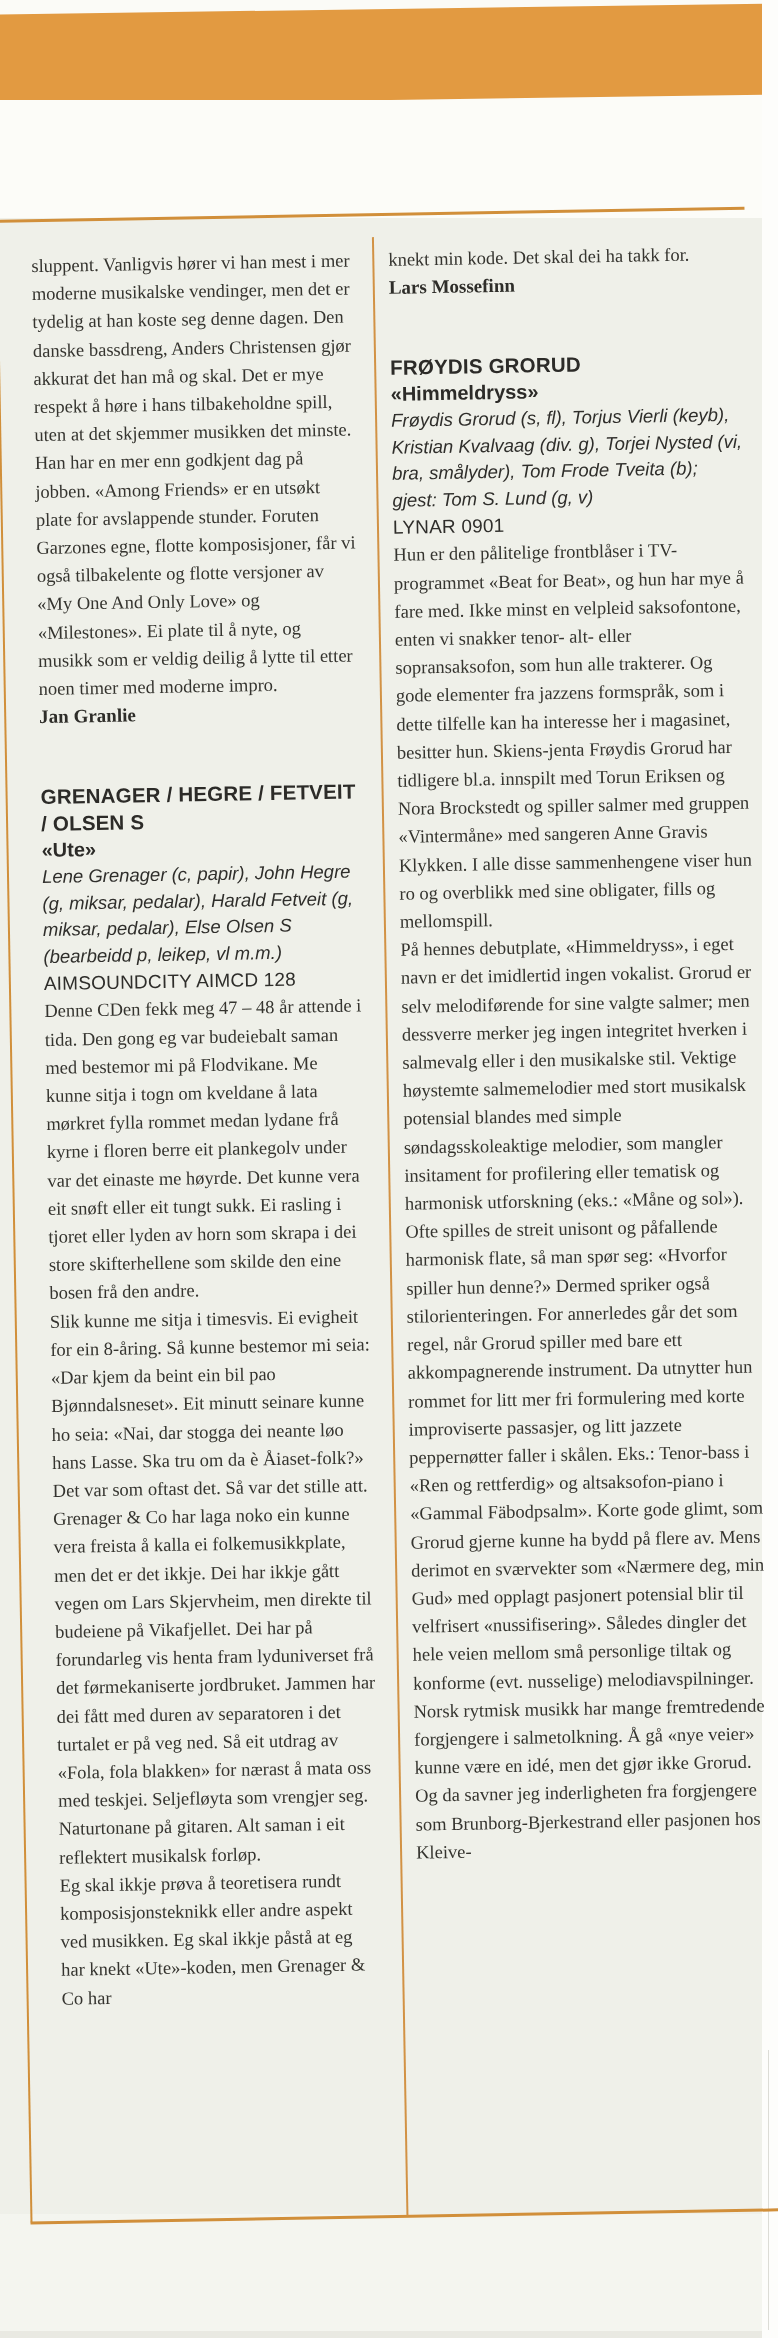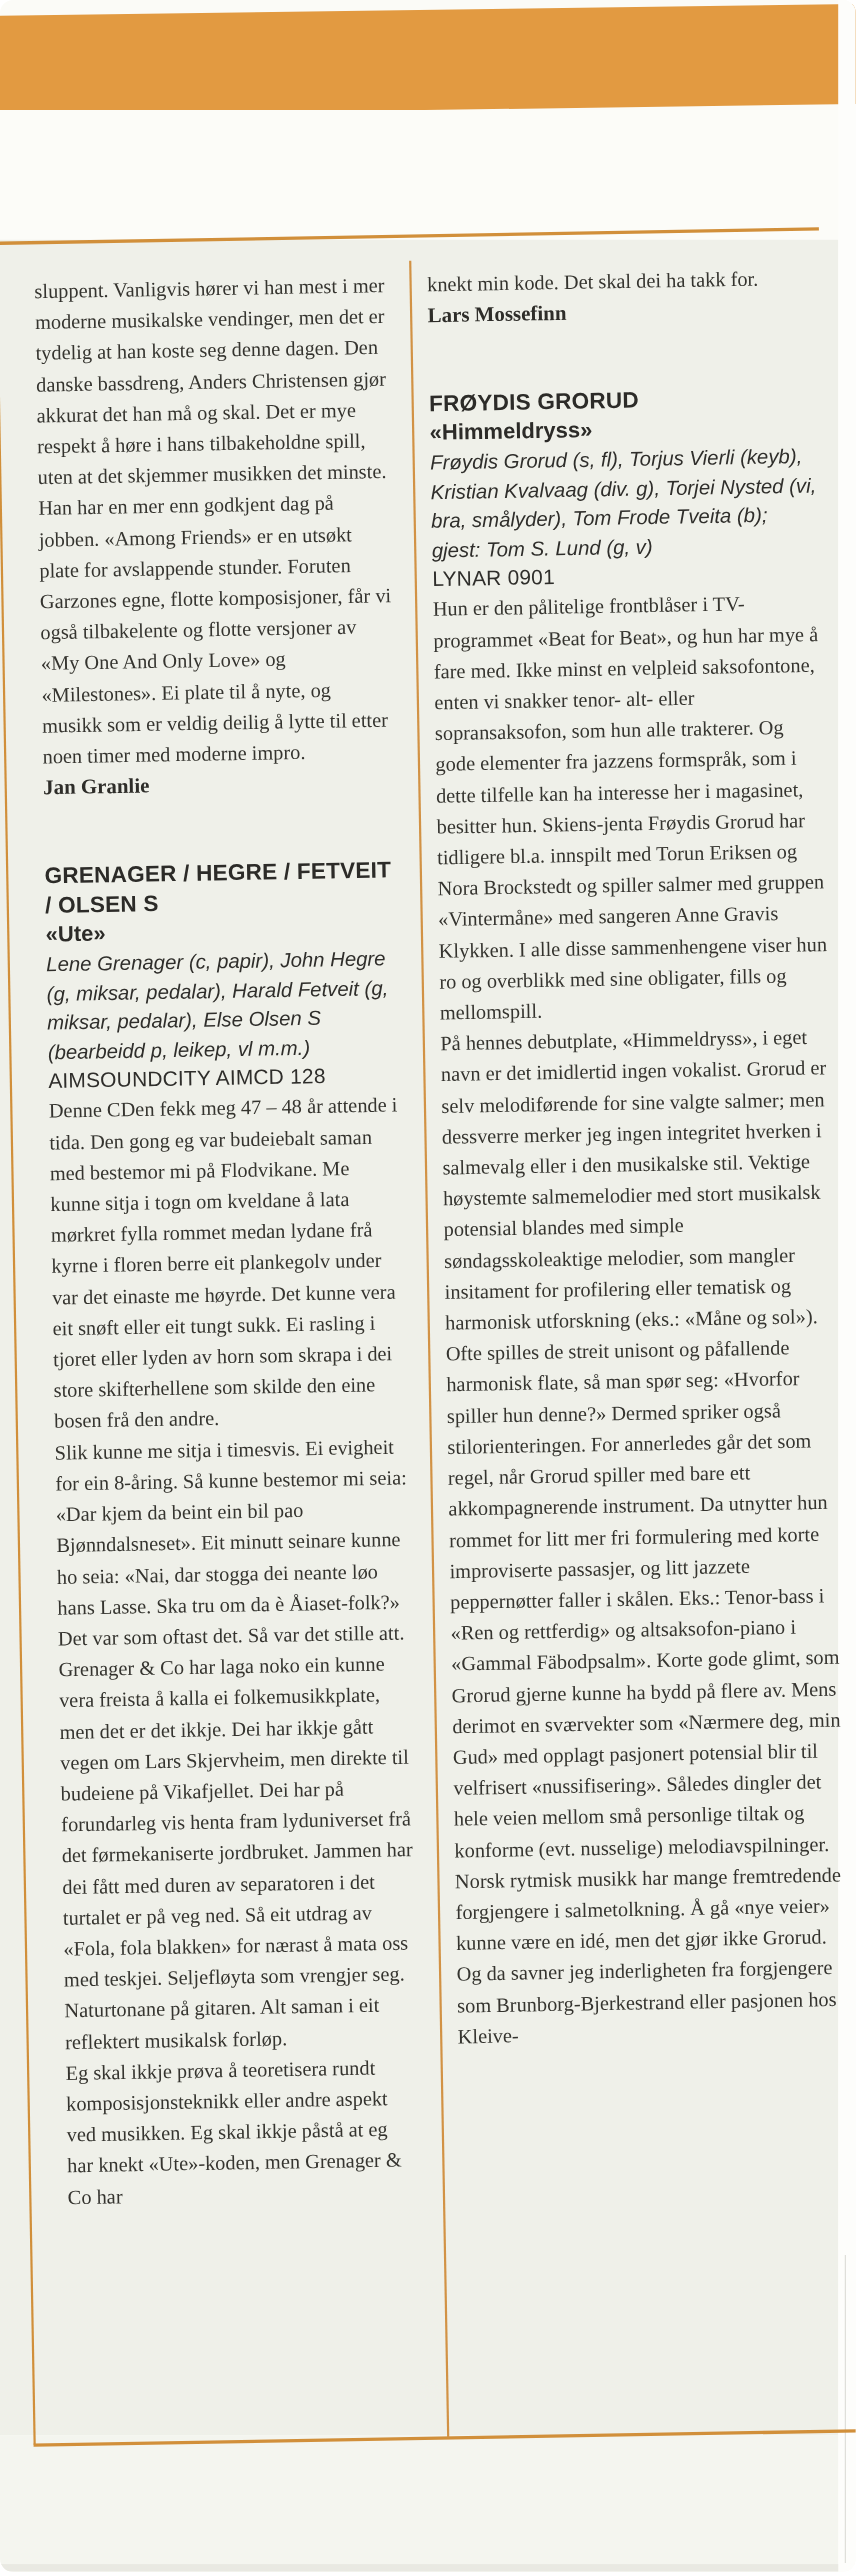--- a/index.html
+++ b/index.html
@@ -1,19 +1,18 @@
 <!DOCTYPE html>
 <html><head>
 <meta charset="utf-8">
 <style>
   html,body { margin:0; padding:0; background:#ffffff; }
   .viewport {
     position:relative; width:778px; height:2338px; overflow:hidden;
     background:#fbfbf7;
-    border-radius:12px;
   }
   
   .band {
     position:absolute; left:-8px; top:9px; width:794px; height:91px;
     background:#e29a41; transform:rotate(-0.8deg);
   }
   
   .mid-white {
     position:absolute; left:0; top:100px; width:762px; height:118px; background:#fcfcf8;
   }

